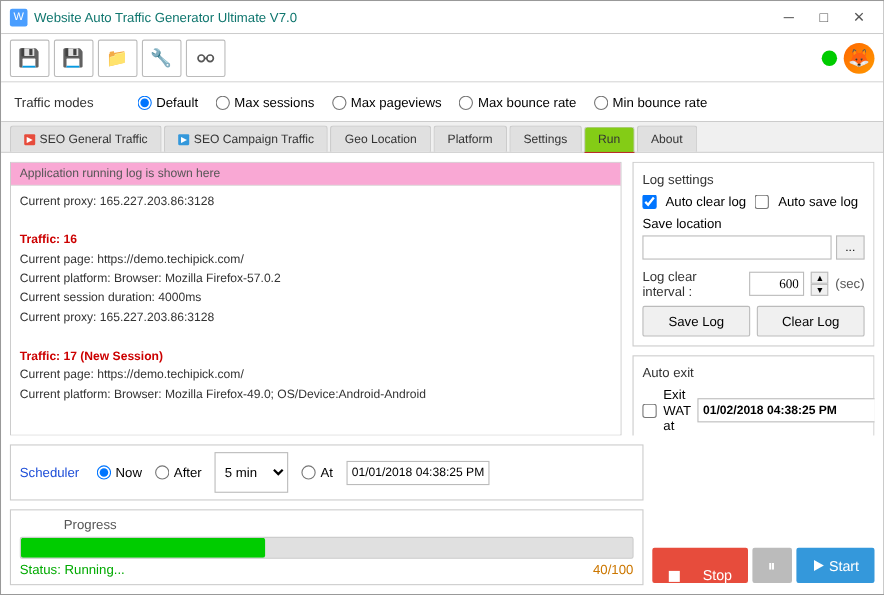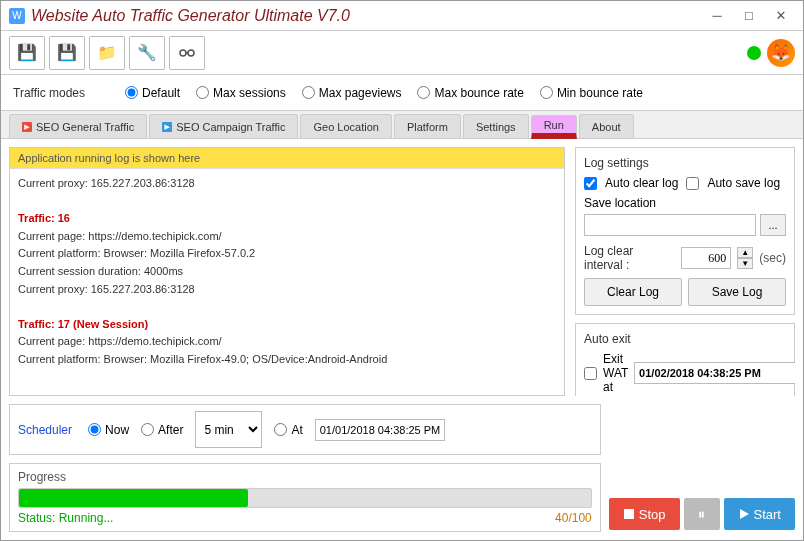--- a/index.html
+++ b/index.html
@@ -35,23 +35,22 @@
       border-radius: 2px;
       margin-right: 6px;
       display: flex;
       align-items: center;
       justify-content: center;
       font-size: 10px;
       color: white;
     }
     .title-text {
       flex: 1;
-      font-size: 16px;
-      color: #7f1d1d;
-      font-style: italic;
+      font-size: 12px;
+      color: #0f766e;
     }
     .window-controls {
       display: flex;
       gap: 4px;
     }
     .win-btn {
       width: 28px;
       height: 20px;
       border: none;
       background: transparent;
@@ -114,21 +113,21 @@
       border-bottom: 1px solid #ccc;
       gap: 16px;
     }
     .traffic-modes-label {
       font-size: 12px;
       color: #333;
       margin-right: 24px;
     }
     .radio-group {
       display: flex;
-      align-items: flex-start;
+      align-items: flex-end;
       gap: 4px;
       cursor: pointer;
     }
     .radio-group input[type="radio"] { cursor: pointer; }
     .tab-bar {
       background: #f0f0f0;
       height: 28px;
       display: flex;
       align-items: flex-end;
       padding: 0 8px;
@@ -143,22 +142,22 @@
       border-bottom: none;
       background: #e0e0e0;
       border-radius: 3px 3px 0 0;
       display: flex;
       align-items: center;
       gap: 4px;
       height: 24px;
       color: #333;
     }
     .tab.active {
-      background: #f0abfc;
-      border-bottom: 6px solid #b91c1c;
+      background: #84cc16;
+      border-bottom: 1px solid #b91c1c;
       margin-bottom: -1px;
       z-index: 1;
     }
     .tab-play {
       width: 10px;
       height: 10px;
       background: #e74c3c;
       border-radius: 1px;
       display: flex;
       align-items: center;
@@ -187,21 +186,21 @@
       overflow: hidden;
     }
     .log-section {
       flex: 1;
       display: flex;
       flex-direction: column;
       border: 1px solid #ccc;
       min-width: 0;
     }
     .log-header {
-      background: #fde047;
+      background: #f9a8d4;
       padding: 4px 8px;
       font-size: 11px;
       color: #555;
       border-bottom: 1px solid #ddd;
     }
     .log-content {
       flex: 1;
       overflow-y: auto;
       padding: 6px 8px;
       font-size: 11px;
@@ -355,20 +354,21 @@
     .progress-section {
       margin-top: 8px;
       border: 1px solid #ccc;
       padding: 6px 8px;
     }
     .progress-header {
       display: flex;
       justify-content: space-between;
       align-items: flex-start;
       margin-bottom: 4px;
+      margin-left: 40px;
     }
     .progress-label { font-size: 12px; color: #555; }
     .progress-count { font-size: 12px; color: #cc7700; }
     .progress-bar-bg {
       height: 20px;
       background: #e0e0e0;
       border: 1px solid #ccc;
       border-radius: 2px;
       overflow: hidden;
     }
@@ -387,22 +387,22 @@
     .btn-stop {
       height: 32px;
       padding: 0 14px;
       background: #e74c3c;
       color: white;
       border: none;
       border-radius: 2px;
       cursor: pointer;
       font-size: 13px;
       display: flex;
-      align-items: center;
-      gap: 4px;
+      align-items: flex-end;
+      gap: 20px;
     }
     .btn-pause {
       height: 32px;
       width: 36px;
       background: #bbb;
       color: white;
       border: none;
       border-radius: 2px;
       cursor: pointer;
       font-size: 14px;
@@ -564,22 +564,22 @@
           <div class="interval-row">
             <span class="interval-label">Log clear interval :</span>
             <input type="text" class="interval-input" value="600" style="">
             <div class="spinner-btns">
               <button class="spin-btn">▲</button>
               <button class="spin-btn">▼</button>
             </div>
             <span class="interval-sec">(sec)</span>
           </div>
           <div class="action-btns">
+            <button class="action-btn">Save Log</button>
             <button class="action-btn">Clear Log</button>
-            <button class="action-btn">Save Log</button>
           </div>
         </div>
 
         <div class="auto-exit-box">
           <div class="panel-title">Auto exit</div>
           <div class="auto-exit-row">
             <input type="checkbox" id="exit-wat" class="exit-checkbox" style="">
             <label for="exit-wat" class="exit-label">Exit WAT at</label>
             <input type="text" class="exit-datetime" value="01/02/2018 04:38:25 PM" style="">
           </div>

